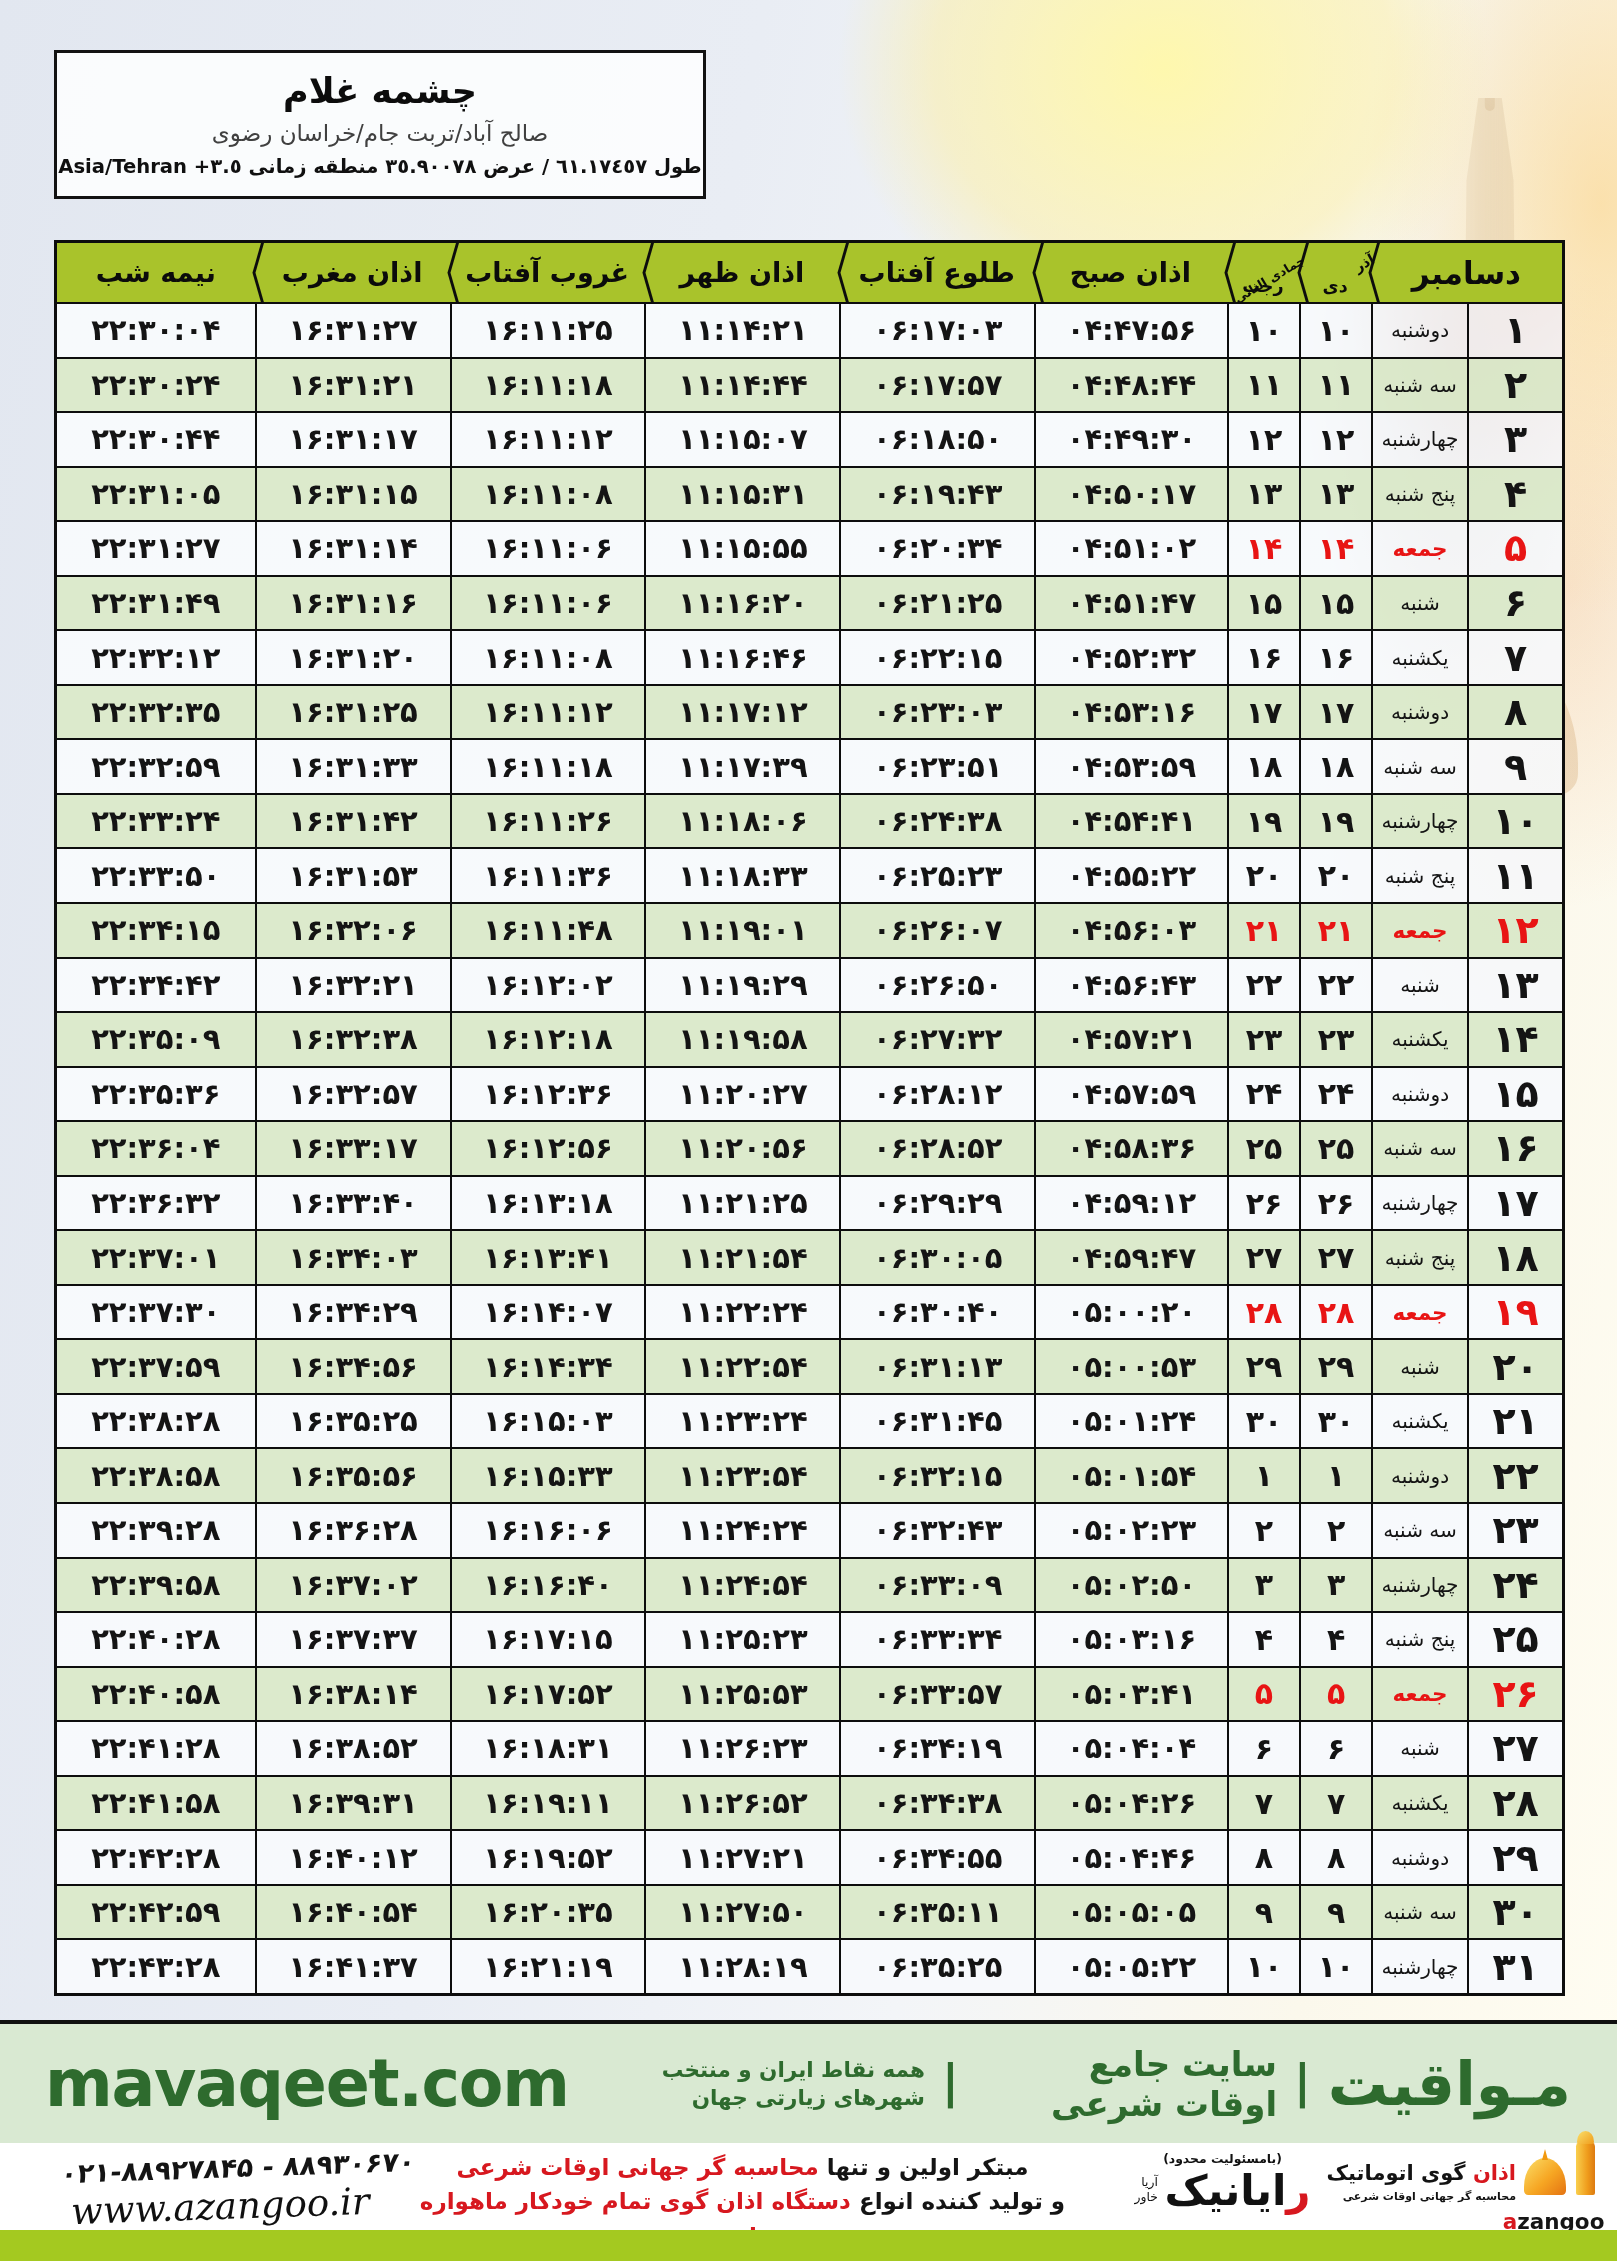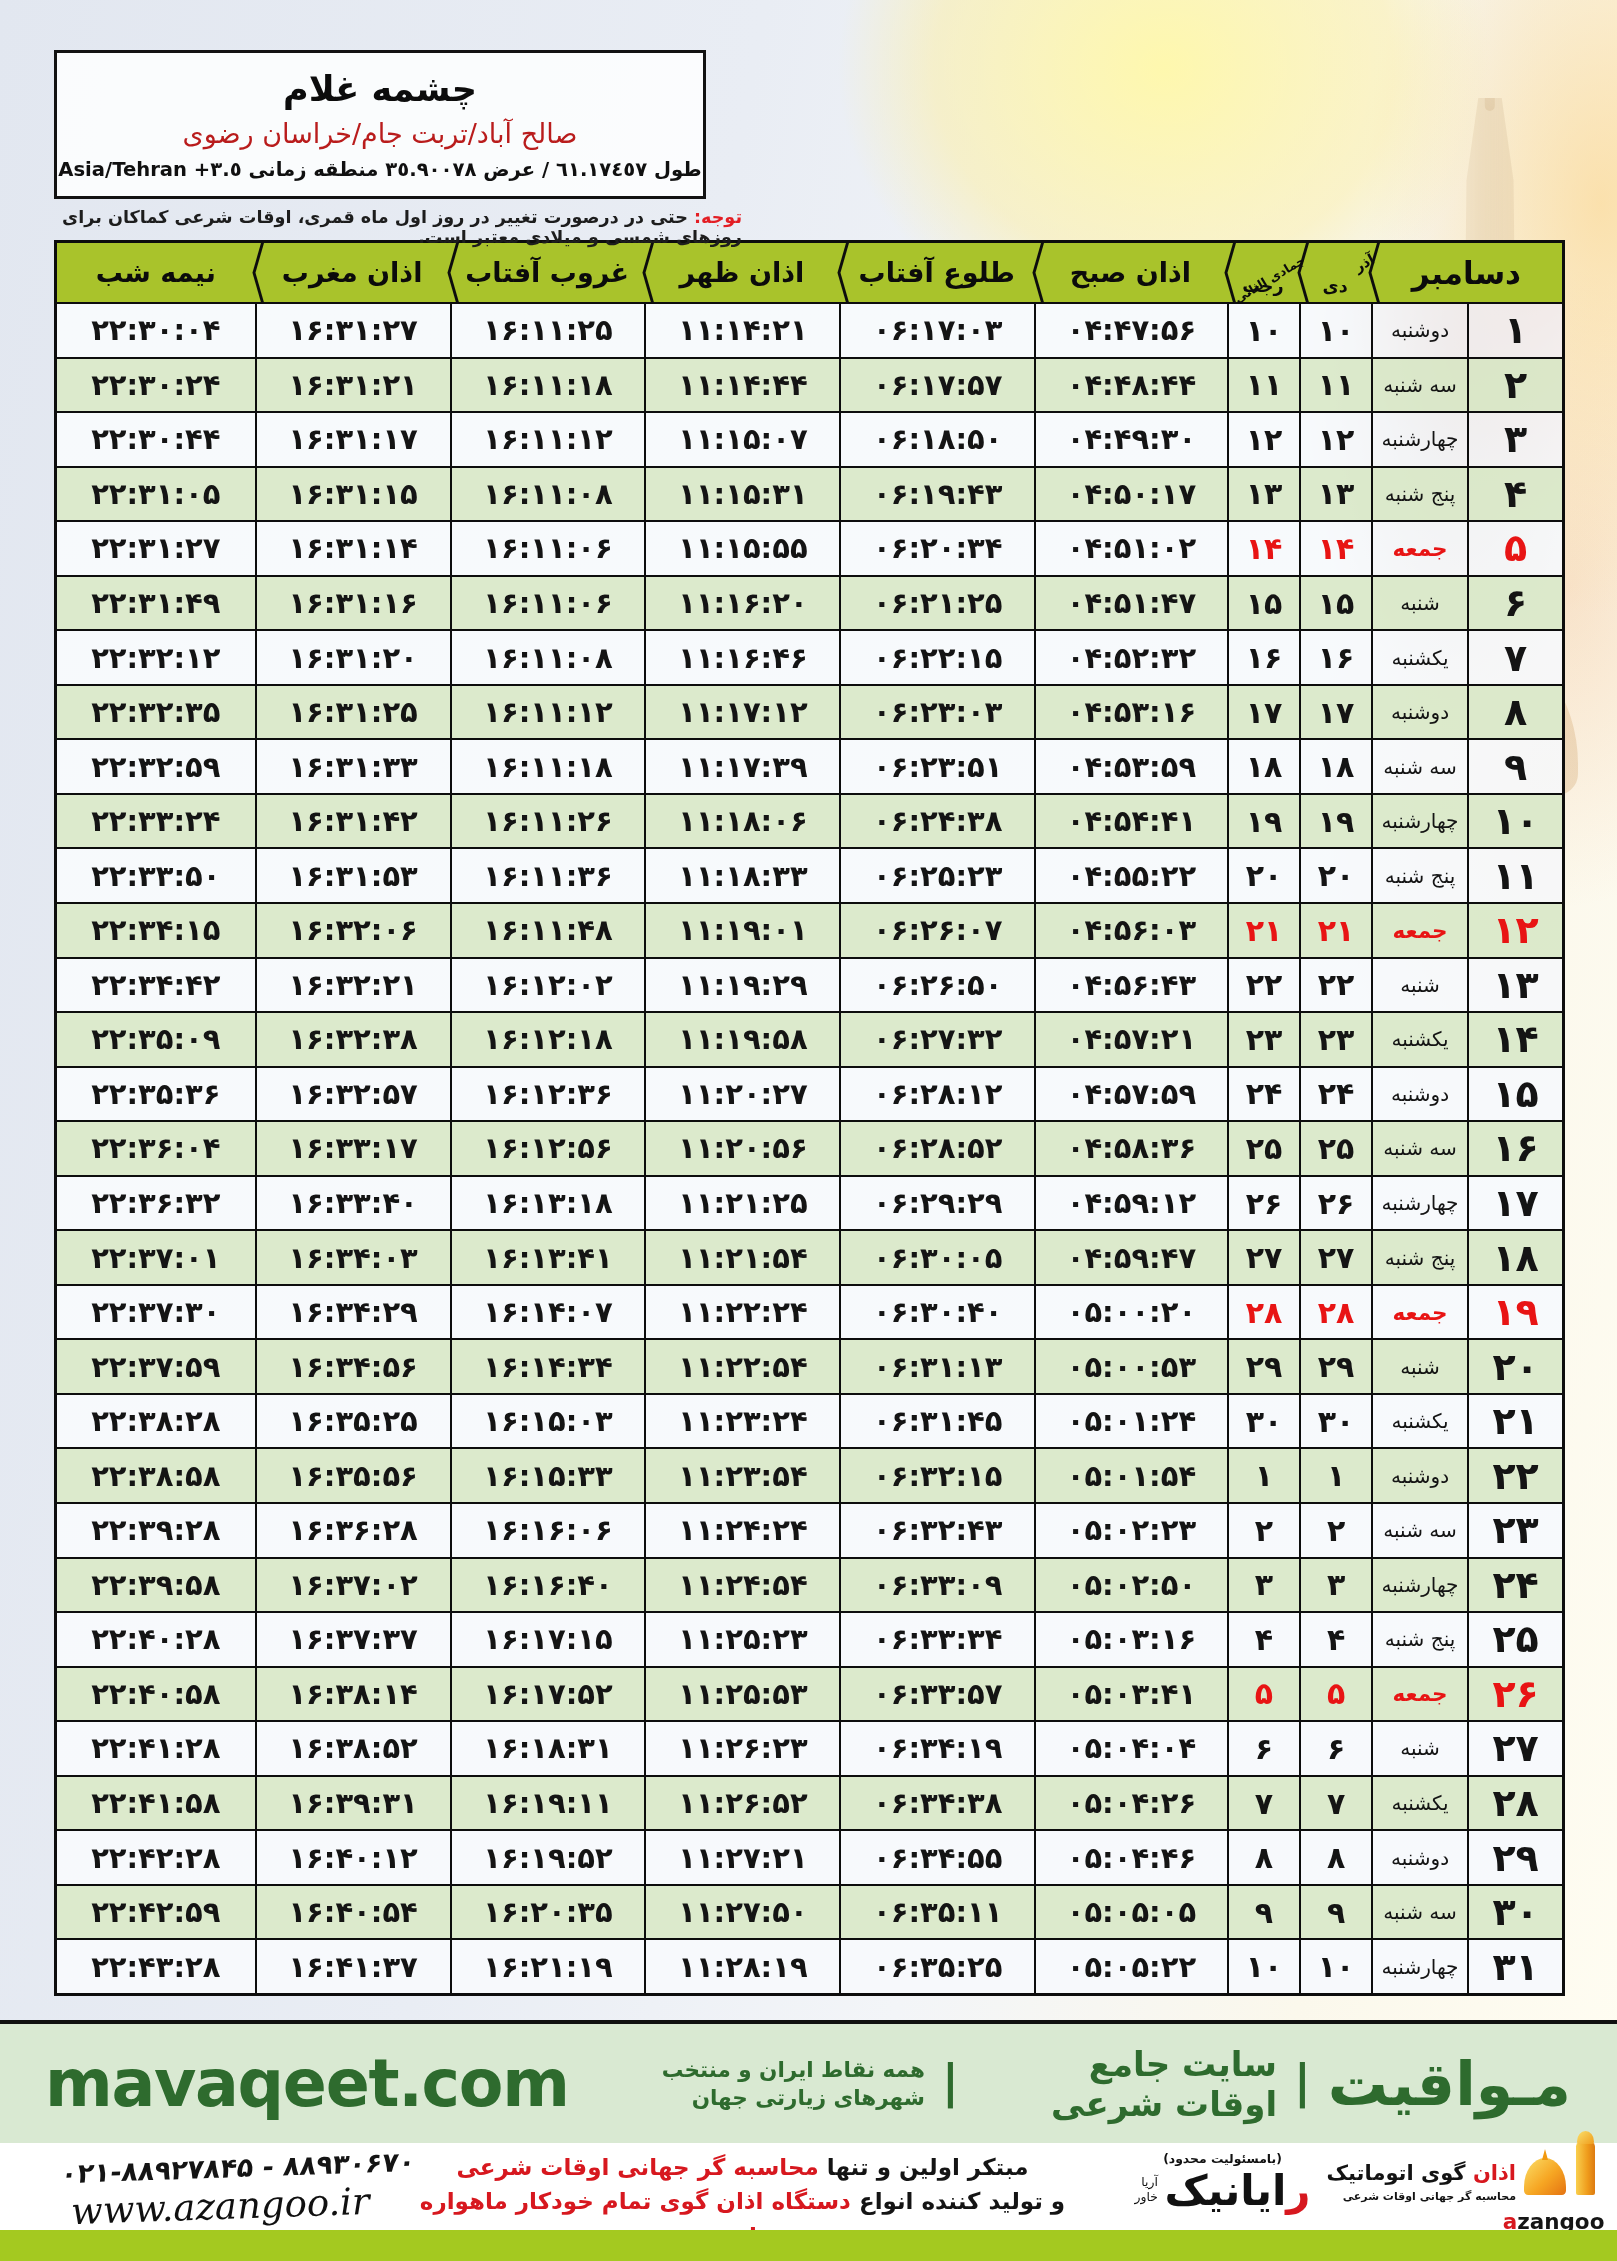--- a/index.html
+++ b/index.html
@@ -31,21 +31,21 @@
     width:10.4px;height:59px;background:linear-gradient(rgba(180,140,90,.1),rgba(180,140,90,.8));border-radius:5.2px}
   .dome-art{position:absolute;right:39px;top:639px;width:196px;height:157px;opacity:.20;
     background:radial-gradient(circle at 50% 20%,#e8b24a,#b97a2c 70%);
     border-radius:50% 50% 12% 12% / 80% 80% 14% 14%}
 
   
   .loc-box{position:absolute;left:55px;top:50px;width:652px;height:149px;border:3.3px solid #121212;
     background:rgba(252,253,254,.92);display:flex;flex-direction:column;align-items:center;justify-content:center;
     gap:9px;text-align:center;z-index:3}
   .loc-name{font-size:35px;font-weight:bold;color:#0c0c0c}
-  .loc-region{font-size:27px;color:#b91c1c}
+  .loc-region{font-size:23px;color:#404040}
   .loc-coords{font-size:19.6px;font-weight:bold;color:#101010}
   .loc-coords .latin{font-family:"DejaVu Sans",sans-serif}
 
   .title-block{position:absolute;left:718px;top:26px;width:816px;text-align:center;z-index:3}
   .main-title{font-size:63px;font-weight:bold;color:#050505;line-height:1.18;letter-spacing:-0.7px}
   .subtitle{font-size:29px;font-weight:bold;color:#0a0a0a;margin-top:3.9px}
   .dateline{font-size:25px;font-weight:bold;color:#101010;margin-top:11.7px}
 
   .notice{position:absolute;left:29px;top:207px;width:714px;direction:rtl;text-align:right;
     font-size:17.6px;font-weight:600;color:#1d1d1d;z-index:3}
@@ -154,23 +154,20 @@
     <div class="loc-name">چشمه غلام</div>
     <div class="loc-region">صالح آباد/تربت جام/خراسان رضوی</div>
     <div class="loc-coords">
       <span>طول ٦١.١٧٤٥٧ / عرض ٣٥.٩٠٠٧٨ منطقه زمانی</span>
       <bdo dir="ltr">+٣.٥</bdo>
       <span class="latin">Asia/Tehran</span>
     </div>
   </div>
 
 
-  <div class="notice">
-    <span class="notice-label">توجه:</span><span> حتی در درصورت تغییر در روز اول ماه قمری، اوقات شرعی کماکان برای روزهای شمسی و میلادی معتبر است.</span>
-  </div>
 
   <section class="sharia-table">
     <div class="thead">
       <div class="hcell h-dec">
         <span>دسامبر</span>
       </div>
       <div class="hcell h-mini">
         <span class="mini-top">آذر</span>
         <span class="mini-bot">دی</span>
       </div>

